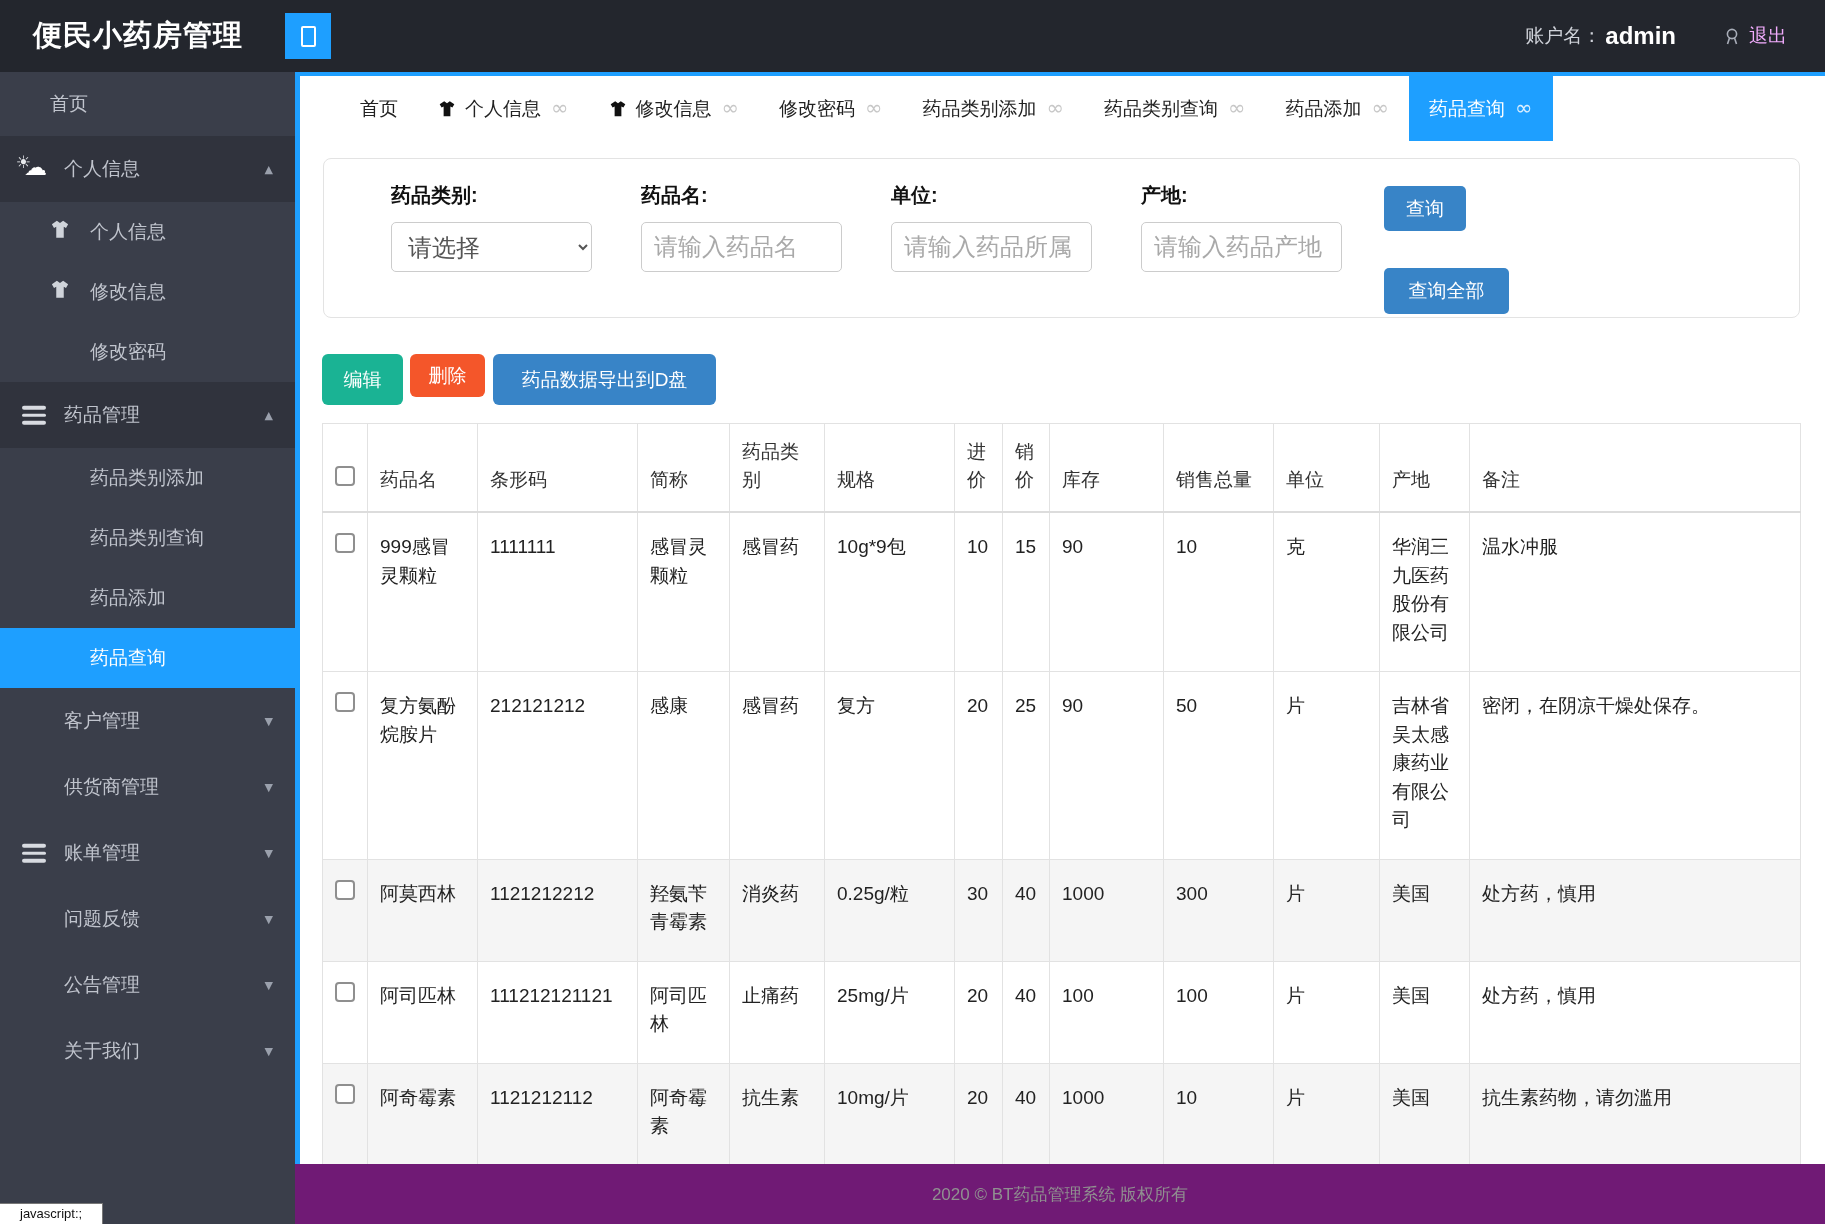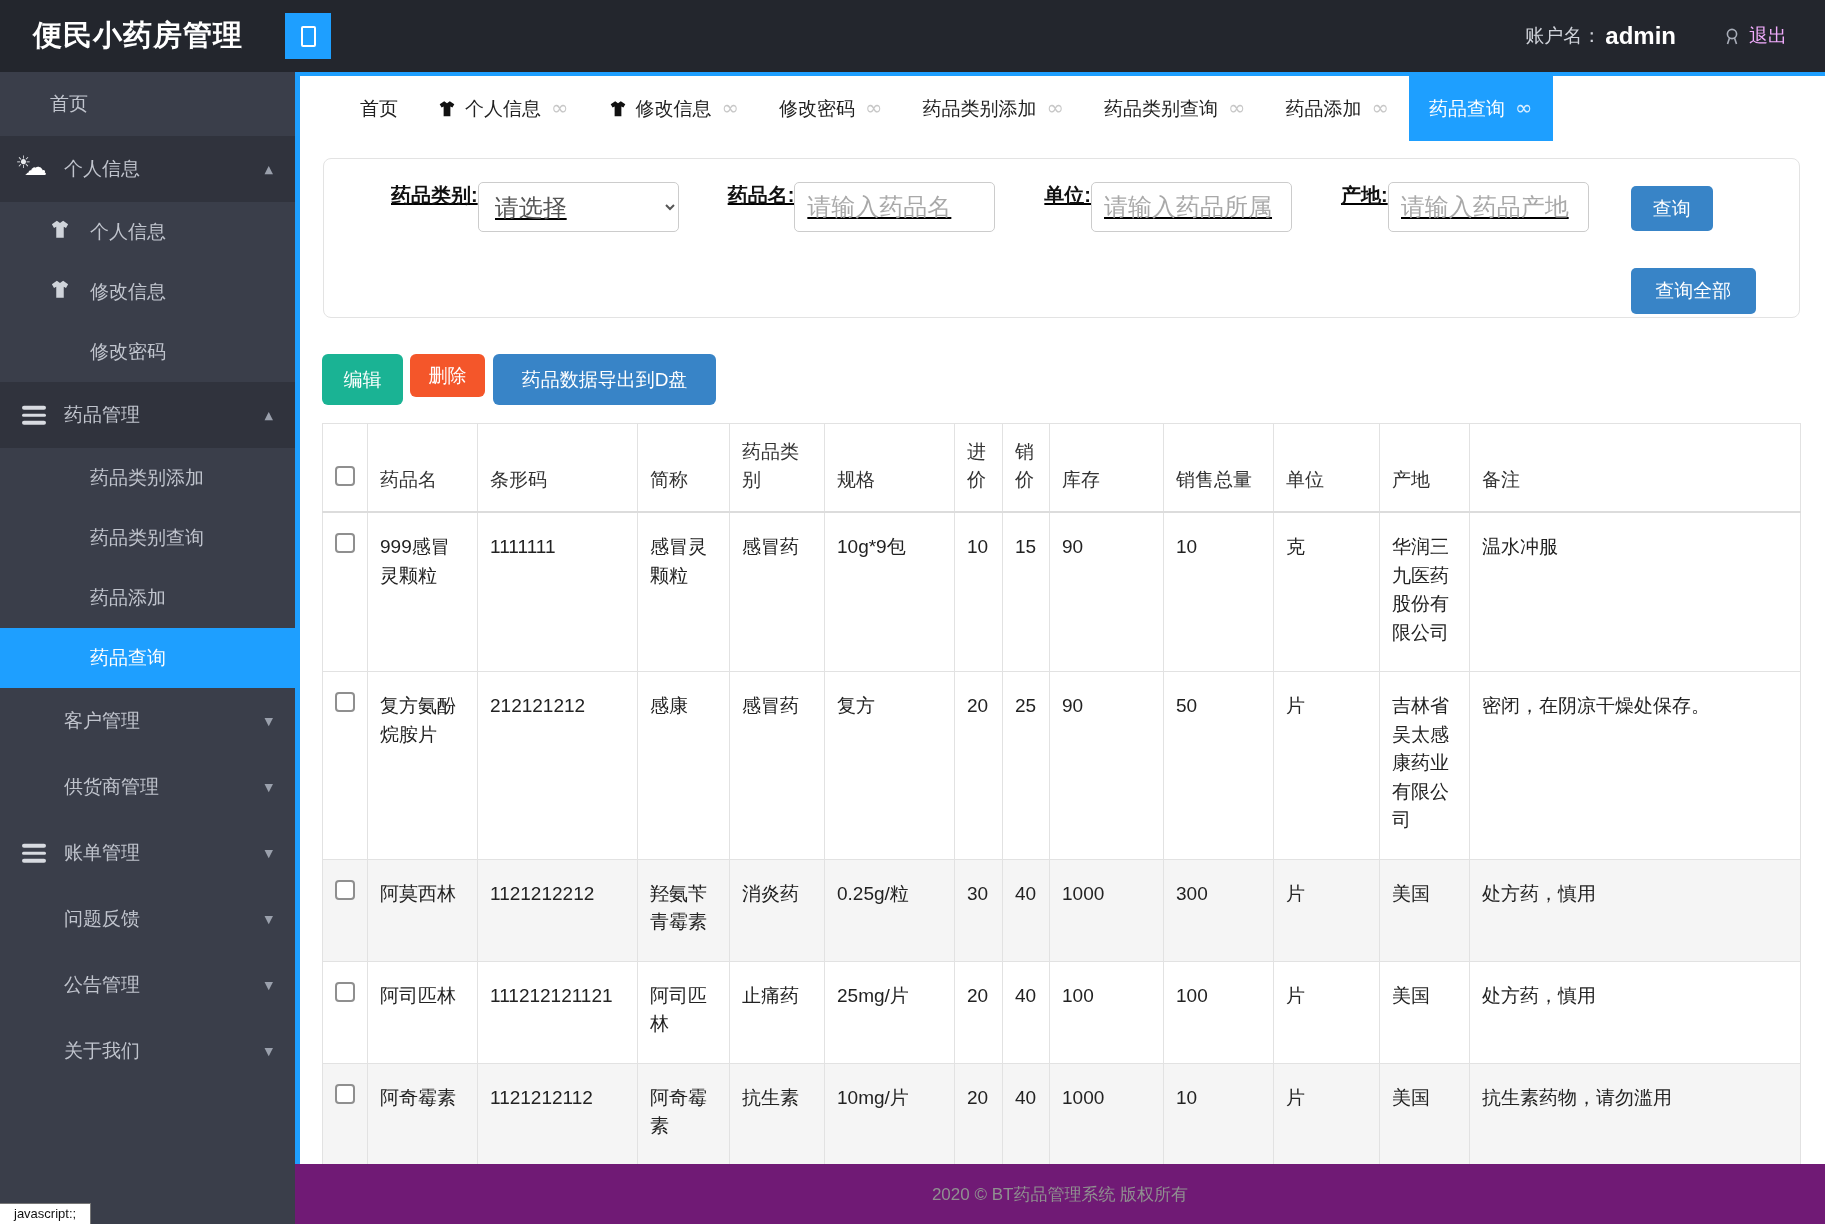--- a/index.html
+++ b/index.html
@@ -37,21 +37,21 @@
   
   .tabbar{display:flex;align-items:stretch;height:65px;border-top:4px solid #1E9FFF;background:#fff;padding-left:40px;}
   .tab{display:flex;align-items:center;padding:0 20px;font-size:19px;color:#222;cursor:pointer;white-space:nowrap;}
   .tab.active{background:#1E9FFF;color:#fff;}
   .tab .tab-tshirt{margin-right:9px;display:flex;}
   .close-ic{margin-left:10px;color:#c7c7c7;font-size:21px;line-height:1;font-family:"DejaVu Sans",sans-serif;}
   .tab.active .close-ic{color:#dcefff;}
 
   
   .filter-panel{margin:17px 25px 0 23px;height:160px;box-sizing:border-box;border:1px solid #e3e3e3;border-radius:8px;padding:23px 0 0 67px;display:flex;align-items:flex-start;}
-  .field{display:flex;flex-direction:row;margin-right:49px;text-decoration:underline;}
+  .field{display:flex;flex-direction:column;margin-right:49px;}
   .field label{font-size:20px;font-weight:bold;color:#111;margin-bottom:13px;}
   .field input,.field select{width:201px;height:50px;box-sizing:border-box;border:1px solid #ccc;border-radius:5px;font-size:24px;color:#555;padding-left:12px;background:#fff;outline:none;font-family:inherit;}
   .field input::placeholder{color:#a9a9a9;}
   .btn-col{display:flex;flex-direction:column;align-items:flex-start;margin-top:4px;margin-left:-7px;gap:32px;}
   .btn{border:none;color:#fff;border-radius:5px;font-size:19px;cursor:pointer;font-family:inherit;}
   .btn-query{width:82px;height:45px;background:#3884c7;}
   .btn-query-all{width:125px;height:46px;background:#3884c7;margin-top:5px;}
 
   
   .action-row{margin:36px 16px 0 22px;display:flex;}
@@ -70,21 +70,21 @@
   
   .pagination{position:relative;margin:30px 25px 0 22px;width:1478px;height:88px;background:#f1f1f1;border-radius:2px;box-sizing:border-box;}
   .pg-btn{position:absolute;left:30px;top:26px;width:40px;height:38px;background:#2d8cf0;color:#fff;border-radius:4px;display:flex;align-items:center;justify-content:center;font-size:19px;cursor:pointer;}
   .page-size{position:absolute;left:766px;top:20px;width:122px;height:46px;display:flex;border:1px solid #c6c6c6;border-radius:4px;overflow:hidden;background:#fff;cursor:pointer;}
   .page-size .gray{width:54px;background:#e8e8e8;border-right:1px solid #c6c6c6;}
   .page-size .val{flex:1;display:flex;align-items:center;justify-content:center;font-size:19px;color:#333;}
   .pg-summary{position:absolute;left:1005px;top:28px;font-size:20px;color:#222;}
 
   
   .footer{position:absolute;left:295px;right:0;bottom:0;height:60px;background:#701a75;display:flex;align-items:center;justify-content:center;font-size:17px;color:#909090;z-index:4;}
-  .status-chip{position:absolute;left:0;bottom:0;background:#fff;border:1px solid #777;border-left:none;border-bottom:none;padding:2px 14px 3px;font-size:13px;color:#111;z-index:6;}
+  .status-chip{position:absolute;left:0;bottom:0;background:#fff;border:1px solid #777;border-left:none;border-bottom:none;padding:2px 20px 3px;font-size:13px;color:#111;z-index:6;}
 </style>
 </head>
 <body>
 
 <div class="page">
 
   <div class="header">
     <div class="app-title">便民小药房管理</div>
     <div class="menu-toggle">
       <span class="tofu"></span>

